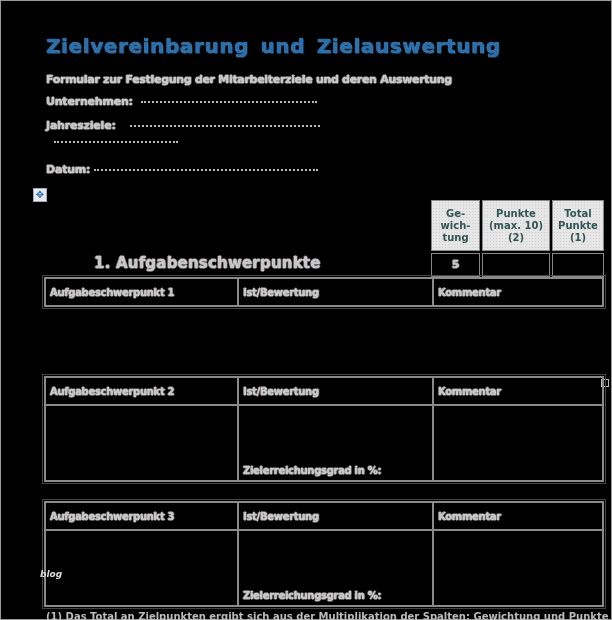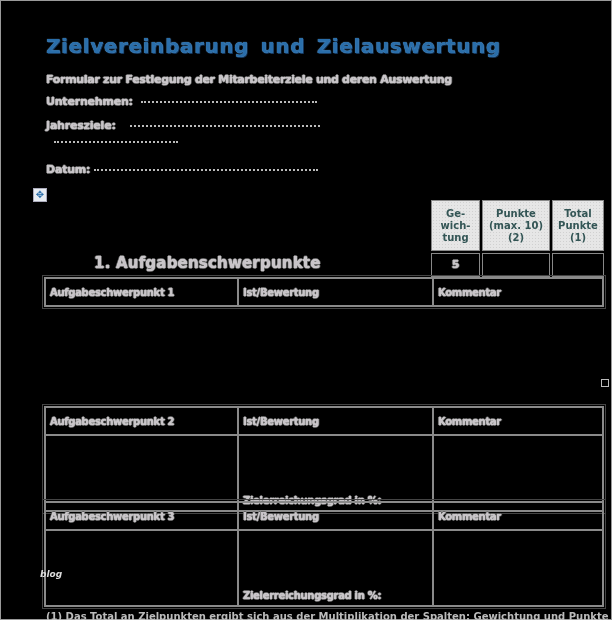--- a/index.html
+++ b/index.html
@@ -150,21 +150,21 @@
       <tr class="h">
     <td class="col1 halo">Aufgabeschwerpunkt 1</td>
     <td class="col2 halo">Ist/Bewertung</td>
     <td class="halo">Kommentar</td>
   </tr>
 </tbody>
   </table>
 
 <div class="resize-handle"></div>
 
-<table class="task-table" style="top:406px">
+<table class="task-table" style="top:376px">
   <tbody>
       <tr class="h">
     <td class="col1 halo">Aufgabeschwerpunkt 2</td>
     <td class="col2 halo">Ist/Bewertung</td>
     <td class="halo">Kommentar</td>
   </tr>
   <tr class="b">
     <td></td>
     <td class="rating halo"><span>Zielerreichungsgrad in %:</span></td>
     <td></td>

